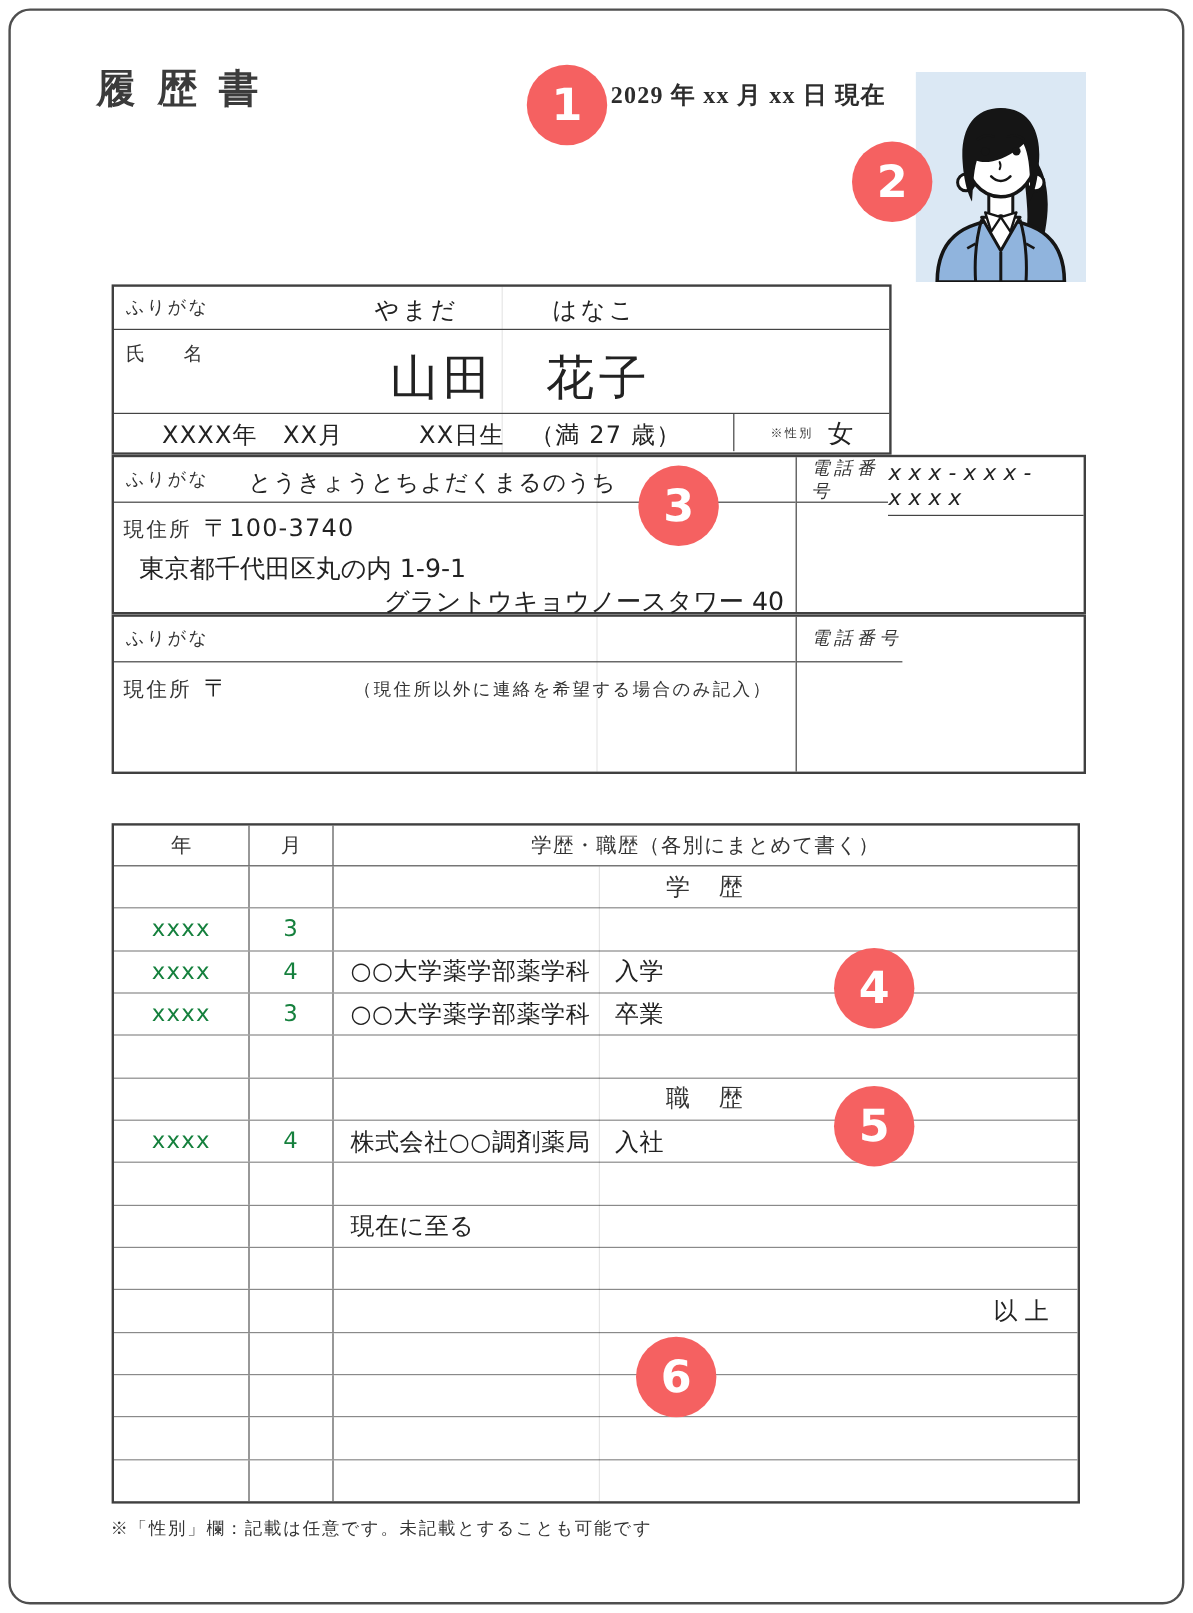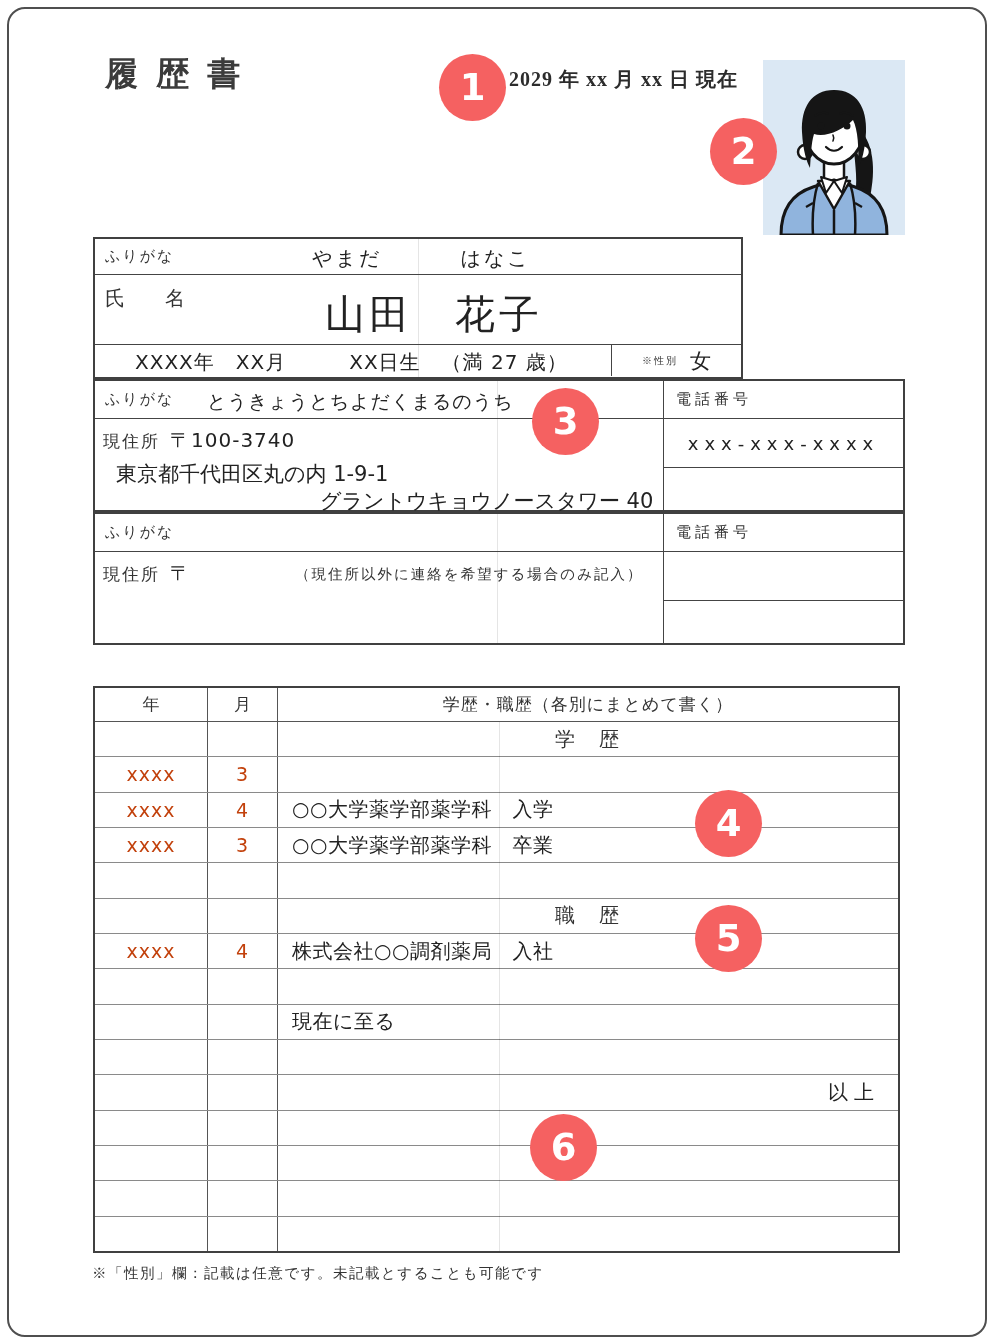--- a/index.html
+++ b/index.html
@@ -5,21 +5,21 @@
   :root{
     --serif:"Liberation Serif","DejaVu Serif",serif;
     --hand:"DejaVu Sans","Liberation Sans",sans-serif;
   }
   *{margin:0;padding:0;box-sizing:border-box;}
   body{background:#ffffff;font-family:var(--hand);}
   .sheet{position:relative;width:994px;height:1344px;background:#fff;overflow:hidden;}
   .page-border{position:absolute;left:7px;top:7px;width:980px;height:1330px;
     border:2.5px solid #4f4f4f;border-radius:18px;}
   
-  .title{position:absolute;left:105px;top:52px;font-family:var(--serif);
+  .title{position:absolute;left:80px;top:52px;font-family:var(--serif);
     font-size:33px;font-weight:600;letter-spacing:0.55em;color:#3b3b3b;}
   .date-line{position:absolute;left:509px;top:66px;font-family:var(--serif);
     font-size:20px;font-weight:600;color:#2c2c2c;letter-spacing:1px;}
   
   .badge{position:absolute;width:67px;height:67px;border-radius:50%;
     background:#f56161;color:#fff;display:flex;align-items:center;justify-content:center;
     font-size:37px;font-weight:bold;font-family:var(--hand);z-index:30;}
   
   .photo{position:absolute;left:763px;top:60px;width:142px;height:175px;z-index:5;}
   
@@ -27,58 +27,58 @@
   .faint-v{position:absolute;top:0;bottom:0;width:1px;background:rgba(0,0,0,0.10);z-index:0;}
   .lbl{font-family:var(--serif);color:#333;}
   .hand{font-family:var(--hand);color:#222;}
   
   .name-box{left:93px;top:237px;width:650px;height:142px;}
   .nb-row1{position:relative;height:36px;border-bottom:1.5px solid #444;}
   .nb-row2{position:relative;height:70px;border-bottom:1.5px solid #444;}
   .nb-row3{position:relative;height:31px;}
   .nb-furi-label{position:absolute;left:10px;top:8px;font-size:15px;letter-spacing:2px;}
   .nb-furi-val{position:absolute;left:217px;top:6px;font-size:20px;display:flex;gap:78px;letter-spacing:3px;}
-  .nb-name-label{position:absolute;left:10px;top:10px;font-size:20px;}
+  .nb-name-label{position:absolute;left:10px;top:10px;font-size:16px;}
   .nb-name-val{position:absolute;left:230px;top:12px;font-size:40px;display:flex;gap:42px;letter-spacing:4px;}
   .nb-birth{position:absolute;left:40px;top:4px;font-size:20px;letter-spacing:1px;}
   .nb-sex{position:absolute;left:516px;top:0;right:0;bottom:0;border-left:1.5px solid #444;
     display:flex;align-items:center;justify-content:center;gap:12px;}
   .nb-sex .s-lbl{font-size:10px;letter-spacing:2px;}
   .nb-sex .s-val{font-size:21px;}
   
   .addr{left:93px;top:379px;width:812px;height:133px;display:flex;}
   .addr2{top:512px;}
   .addr-left{position:relative;width:569px;border-right:1.5px solid #444;}
   .addr-furi{position:relative;height:38px;border-bottom:1.5px solid #444;}
   .addr-main{position:relative;height:93px;}
   .af-label{position:absolute;left:10px;top:9px;font-size:15px;letter-spacing:2px;}
   .af-val{position:absolute;left:112px;top:8px;font-size:19px;letter-spacing:1px;}
   .am-line0{position:absolute;left:8px;top:8px;font-size:17px;letter-spacing:2px;display:flex;align-items:baseline;gap:10px;}
   .am-line0 .postal{font-size:20px;letter-spacing:1px;}
   .am-line1{position:absolute;left:21px;top:41px;font-size:21px;}
   .am-line2{position:absolute;left:225px;top:68px;font-size:21px;}
   .am-note{position:absolute;left:200px;top:13px;font-size:14.5px;letter-spacing:2px;}
-  .addr-phone{position:relative;flex:1;display:flex;flex-direction:column;}
+  .addr-phone{position:relative;flex:1;display:flex;flex-direction:row;font-style:italic;}
   .ap-head{height:38px;border-bottom:1.5px solid #444;display:flex;align-items:center;padding-left:12px;
     font-size:15px;letter-spacing:4px;}
   .ap-val{height:49px;border-bottom:1.5px solid #444;display:flex;align-items:center;justify-content:center;
     font-size:18px;letter-spacing:6px;}
   .ap-empty{flex:1;}
   
   .h-table{left:93px;top:686px;width:807px;height:567px;display:flex;flex-direction:column;}
   .h-head{display:flex;height:34px;border-bottom:1.5px solid #555;font-family:var(--serif);color:#333;}
   .h-rows{position:relative;flex:1;display:flex;flex-direction:column;}
   .h-row{display:flex;border-bottom:1px solid #8a8a8a;flex:1;}
   .h-row:last-child{border-bottom:none;}
   .c-year{width:113px;border-right:1.5px solid #555;display:flex;align-items:center;justify-content:center;}
   .c-month{width:70px;border-right:1.5px solid #555;display:flex;align-items:center;justify-content:center;}
   .c-main{flex:1;display:flex;align-items:center;padding:0 14px;position:relative;}
   .h-head .c-year,.h-head .c-month{font-size:17px;}
   .h-head .c-main{justify-content:center;font-size:17px;letter-spacing:1px;}
-  .h-row .c-year,.h-row .c-month{font-family:var(--hand);font-size:19px;letter-spacing:1px;color:#c2410c;}
+  .h-row .c-year,.h-row .c-month{font-family:var(--hand);font-size:19px;letter-spacing:1px;color:#15803d;}
   .h-row .c-main{font-family:var(--hand);font-size:20px;color:#222;letter-spacing:0.5px;}
   .h-row.t-section .c-main{justify-content:center;font-family:var(--serif);color:#333;letter-spacing:2px;}
   .h-row.t-end .c-main{justify-content:flex-end;padding-right:18px;letter-spacing:6px;}
   
   .footer-note{position:absolute;left:92px;top:1264px;font-family:var(--serif);
     font-size:14.5px;letter-spacing:1.5px;color:#333;}
 </style>
 </head>
 <body>
 

